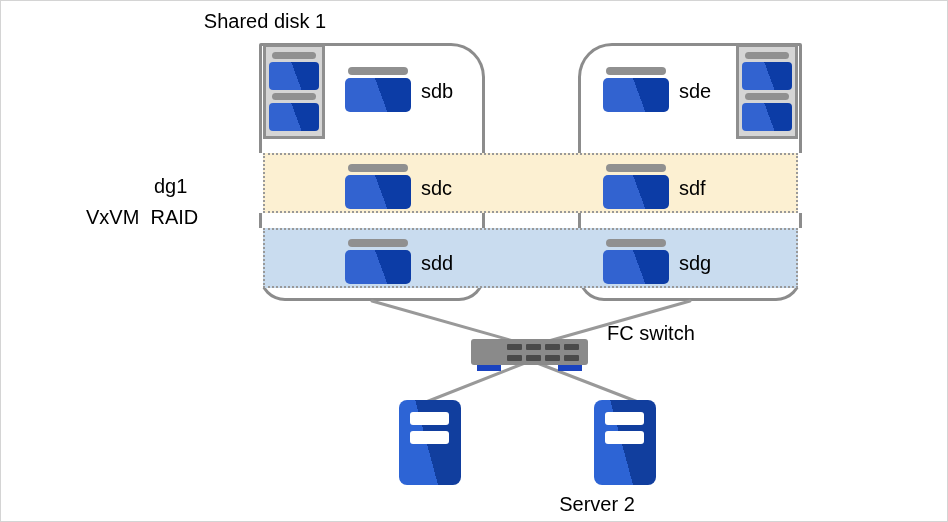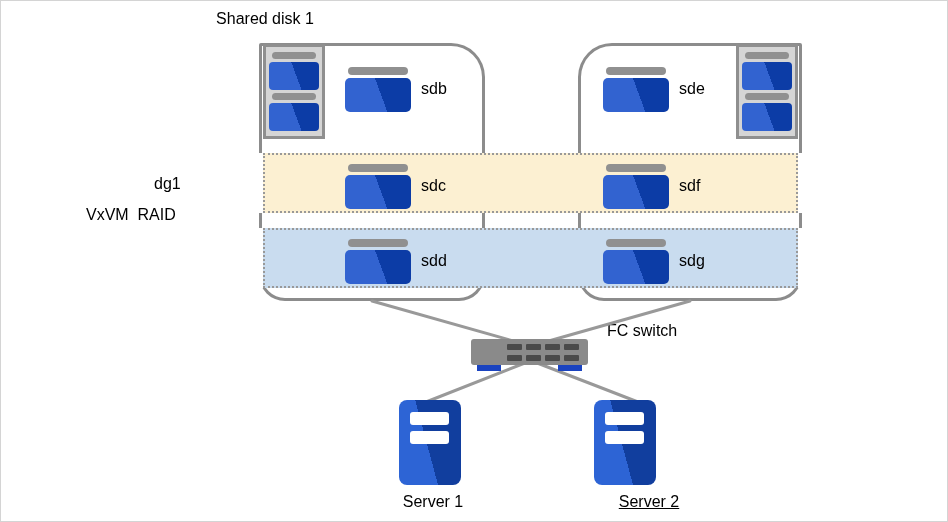--- a/index.html
+++ b/index.html
@@ -2,21 +2,21 @@
 <html><head>
 <meta charset="utf-8">
 <style>
   html,body{margin:0;padding:0;background:#fff;}
   *{box-sizing:border-box;}
   .canvas{
     position:relative;width:948px;height:522px;background:#ffffff;
     border:1px solid #d4d4d4;overflow:hidden;
     font-family:"Liberation Sans","DejaVu Sans",sans-serif;color:#000;
   }
-  .txt{position:absolute;font-size:16px;line-height:1.15;white-space:nowrap;}
+  .txt{position:absolute;font-size:20px;line-height:1.15;white-space:nowrap;}
   .center{text-align:center;}
   .right{text-align:left;}
   .pre{white-space:pre;}
 
   
   .container{position:absolute;border:3px solid #8c8c8c;z-index:1;}
   .c1{left:258px;top:42px;width:226px;height:258px;border-radius:2px 34px 26px 26px;}
   .c2{left:577px;top:42px;width:224px;height:258px;border-radius:34px 2px 26px 26px;}
 
   
@@ -157,16 +157,15 @@
   <div class="txt" style="left:606px;top:321px;">FC switch</div>
 
   <div class="server s1">
     <div class="slot slot1"></div>
     <div class="slot slot2"></div>
   </div>
   <div class="server s2">
     <div class="slot slot1"></div>
     <div class="slot slot2"></div>
   </div>
-  <div class="txt center" style="left:372px;top:492px;width:120px;">Server 1</div>
-  <div class="txt center" style="left:588px;top:492px;width:120px;text-decoration:underline;">Server 2</div>
+  <div class="txt center" style="left:536px;top:492px;width:120px;">Server 2</div>
 
 </div>
 
 </body></html>

